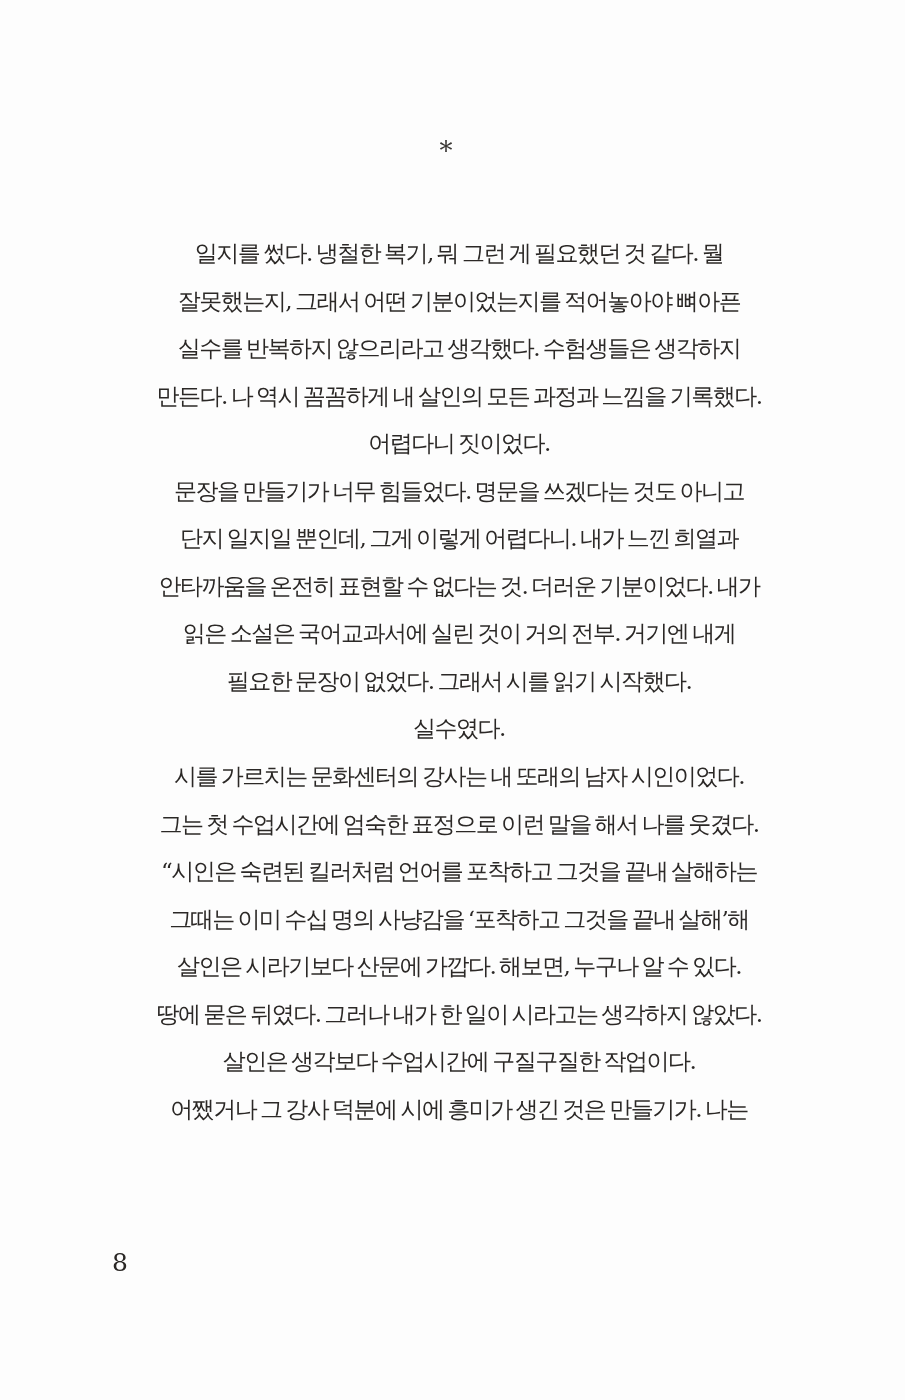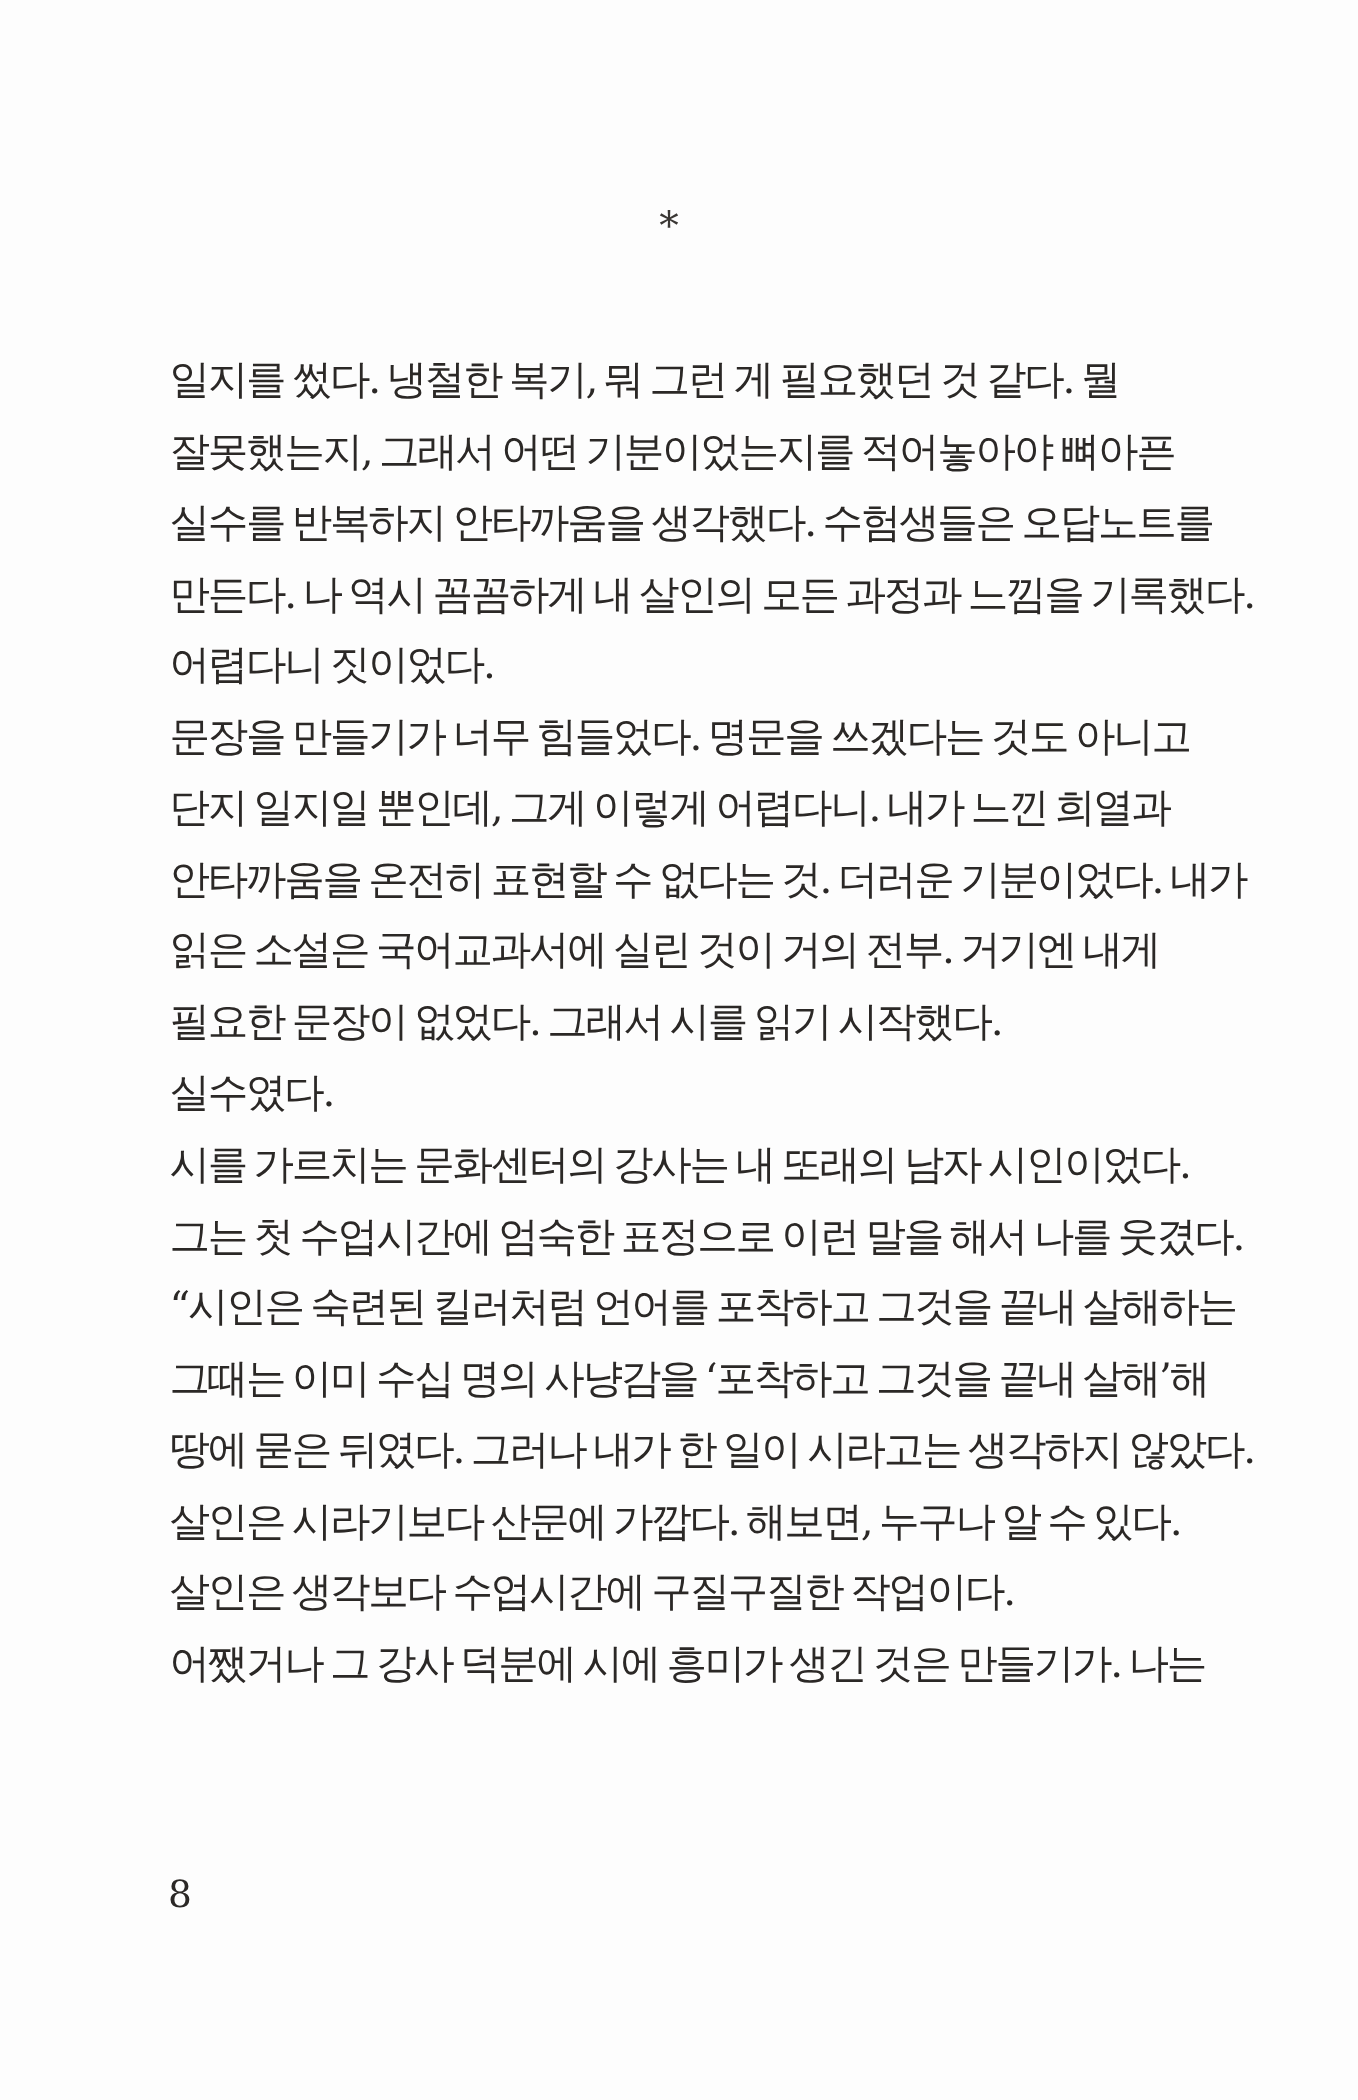--- a/index.html
+++ b/index.html
@@ -28,57 +28,58 @@
   }
   .text-block {
     position: absolute;
     top: 230px;
     left: 113px;
     width: 692px;
   }
   .text-line {
     height: 47.55px;
     line-height: 47.55px;
-    font-size: 27px;
+    font-size: 23px;
     letter-spacing: -1.5px;
     word-spacing: -2px;
     white-space: nowrap;
     color: #2b2826;
+    text-align: center;
   }
   .page-number {
     position: absolute;
     top: 1248px;
     left: 112px;
     font-size: 25px;
     line-height: 30px;
     color: #2b2826;
   }
 </style>
 </head>
 <body>
 
 <div class="page">
   <div class="divider">*</div>
 
   <div class="text-block">
       <div class="text-line">일지를 썼다. 냉철한 복기, 뭐 그런 게 필요했던 것 같다. 뭘</div>
       <div class="text-line">잘못했는지, 그래서 어떤 기분이었는지를 적어놓아야 뼈아픈</div>
-      <div class="text-line">실수를 반복하지 안타까움을 생각했다. 수험생들은 오답노트를</div>
+      <div class="text-line">실수를 반복하지 않으리라고 생각했다. 수험생들은 생각하지</div>
       <div class="text-line">만든다. 나 역시 꼼꼼하게 내 살인의 모든 과정과 느낌을 기록했다.</div>
       <div class="text-line">어렵다니 짓이었다.</div>
       <div class="text-line">문장을 만들기가 너무 힘들었다. 명문을 쓰겠다는 것도 아니고</div>
       <div class="text-line">단지 일지일 뿐인데, 그게 이렇게 어렵다니. 내가 느낀 희열과</div>
       <div class="text-line">안타까움을 온전히 표현할 수 없다는 것. 더러운 기분이었다. 내가</div>
       <div class="text-line">읽은 소설은 국어교과서에 실린 것이 거의 전부. 거기엔 내게</div>
       <div class="text-line">필요한 문장이 없었다. 그래서 시를 읽기 시작했다.</div>
       <div class="text-line">실수였다.</div>
       <div class="text-line">시를 가르치는 문화센터의 강사는 내 또래의 남자 시인이었다.</div>
       <div class="text-line">그는 첫 수업시간에 엄숙한 표정으로 이런 말을 해서 나를 웃겼다.</div>
       <div class="text-line">“시인은 숙련된 킬러처럼 언어를 포착하고 그것을 끝내 살해하는</div>
       <div class="text-line">그때는 이미 수십 명의 사냥감을 ‘포착하고 그것을 끝내 살해’해</div>
+      <div class="text-line">살인은 시라기보다 산문에 가깝다. 해보면, 누구나 알 수 있다.</div>
       <div class="text-line">땅에 묻은 뒤였다. 그러나 내가 한 일이 시라고는 생각하지 않았다.</div>
-      <div class="text-line">살인은 시라기보다 산문에 가깝다. 해보면, 누구나 알 수 있다.</div>
       <div class="text-line">살인은 생각보다 수업시간에 구질구질한 작업이다.</div>
       <div class="text-line">어쨌거나 그 강사 덕분에 시에 흥미가 생긴 것은 만들기가. 나는</div>
     </div>
 
   <div class="page-number">8</div>
 </div>
 
 </body></html>

